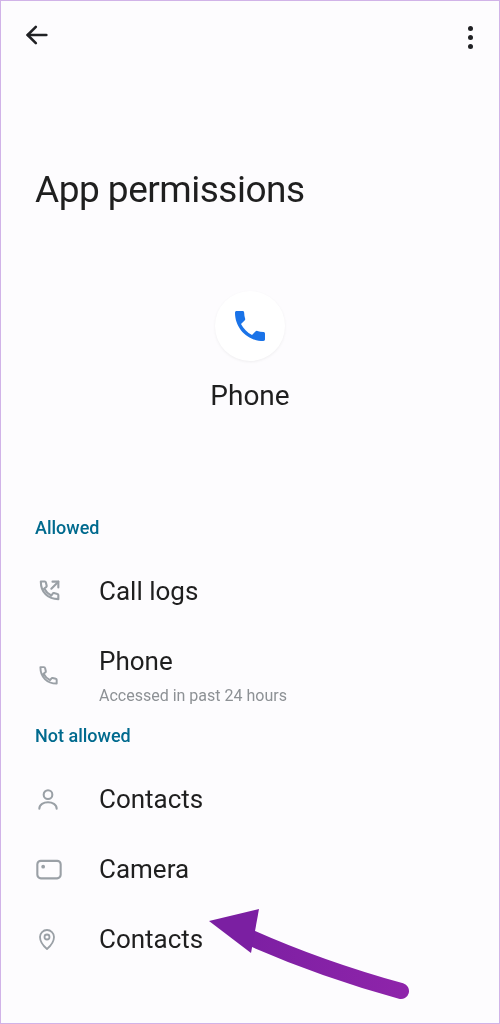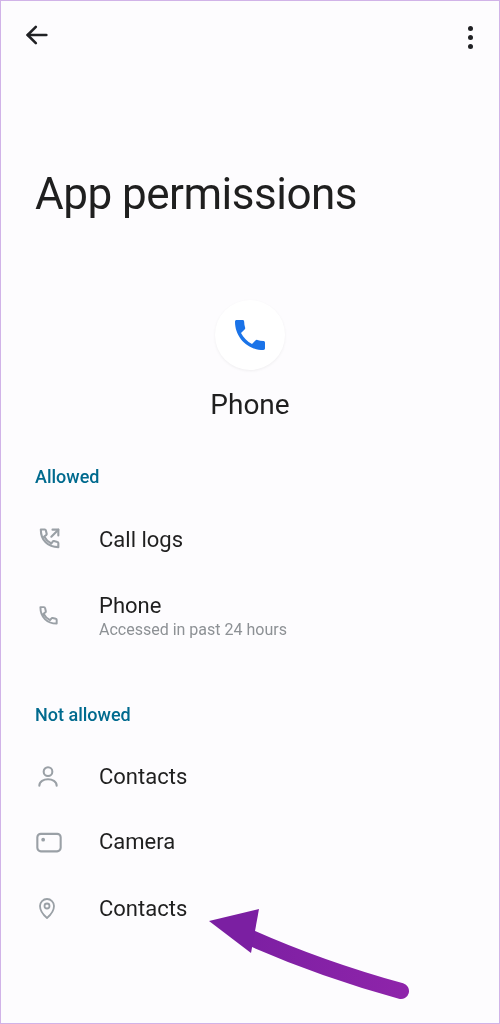--- a/index.html
+++ b/index.html
@@ -16,21 +16,21 @@
       display: flex;
       justify-content: space-between;
       align-items: center;
       padding: 20px 22px 0 22px;
     }
     .back-btn { cursor: pointer; }
     .overflow-btn { cursor: pointer; padding: 4px; }
     .dots { display: flex; flex-direction: column; gap: 4px; }
     .dot { width: 5px; height: 5px; background: #202124; border-radius: 50%; }
     .page-title {
-      font-size: 44px;
+      font-size: 37px;
       font-weight: 400;
       color: #1f1f1f;
       padding: 115px 0 0 34px;
       letter-spacing: -0.5px;
     }
     .app-header {
       display: flex;
       flex-direction: column;
       align-items: center;
       margin-top: 80px;
@@ -47,46 +47,46 @@
       color: #1f1f1f;
       margin-top: 18px;
       font-weight: 400;
     }
     .section-label {
       font-size: 18px;
       color: #006a8e;
       padding-left: 34px;
       font-weight: 500;
     }
-    .sec-allowed { margin-top: 45px; }
-    .sec-notallowed { margin-top: 45px; }
+    .sec-allowed { margin-top: 105px; }
+    .sec-notallowed { }
     .perm-list { margin-top: 18px; }
     .perm-item {
       display: flex;
       align-items: center;
       padding: 20px 0 20px 34px;
       cursor: pointer;
     }
     .perm-icon {
       width: 36px;
       display: flex;
       align-items: center;
       justify-content: flex-start;
       color: #9aa0a6;
     }
     .perm-text { margin-left: 28px; }
     .perm-title {
-      font-size: 22px;
+      font-size: 26px;
       color: #1f1f1f;
       font-weight: 400;
     }
     .perm-sub {
       font-size: 16px;
       color: #8d9195;
-      margin-top: 2px;
+      margin-top: 10px;
     }
     .arrow {
       position: absolute;
       left: 200px;
       top: 870px;
       pointer-events: none;
     }
   </style>
 </head>
 <body>

